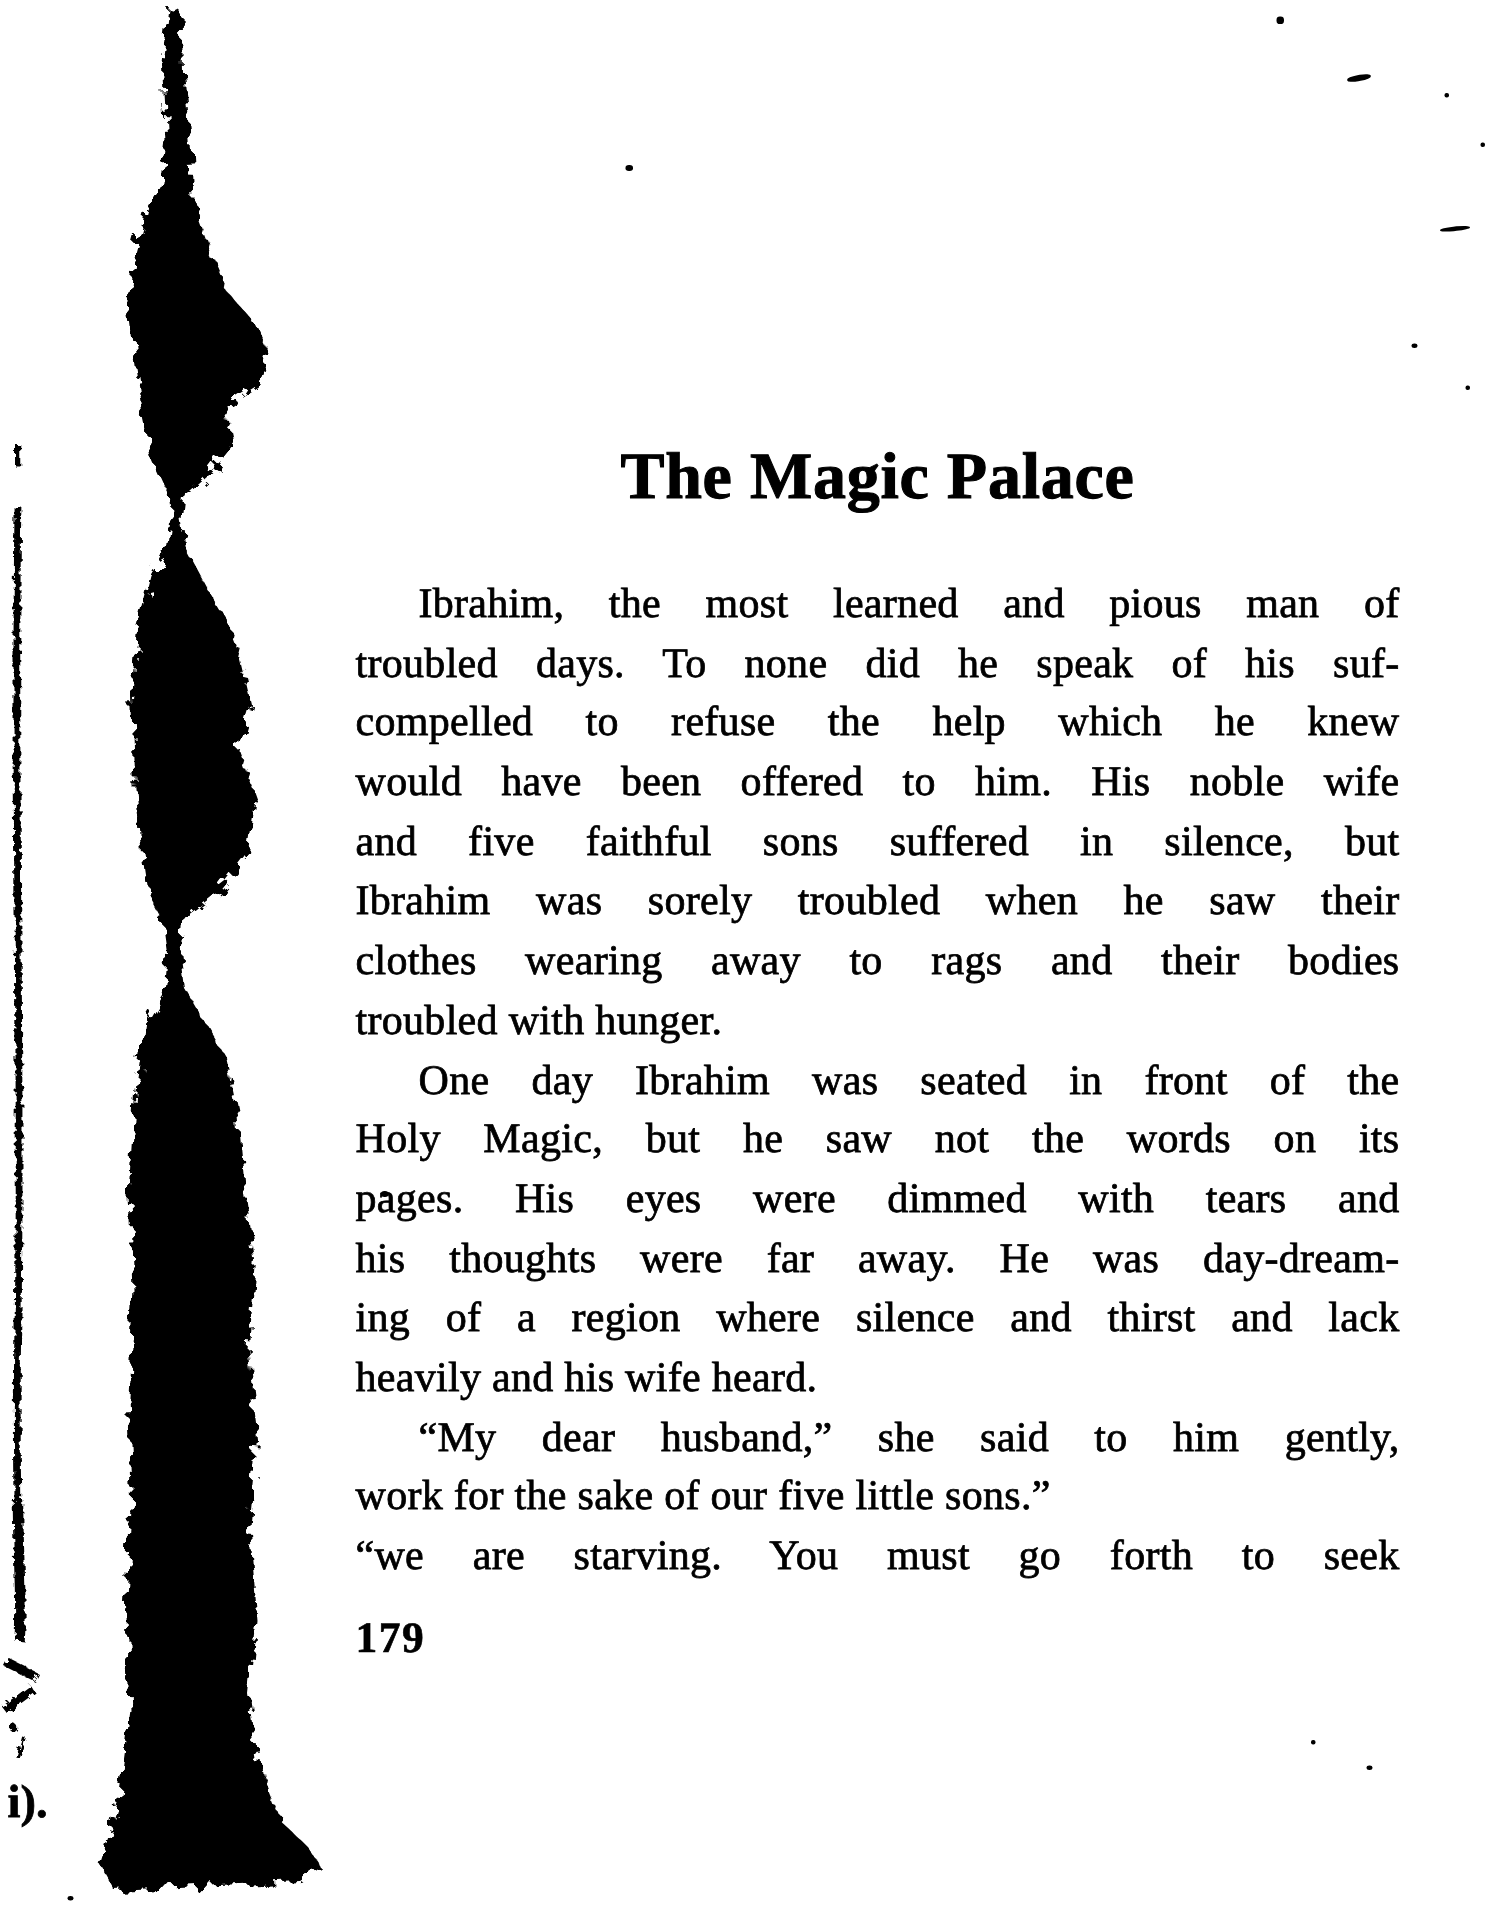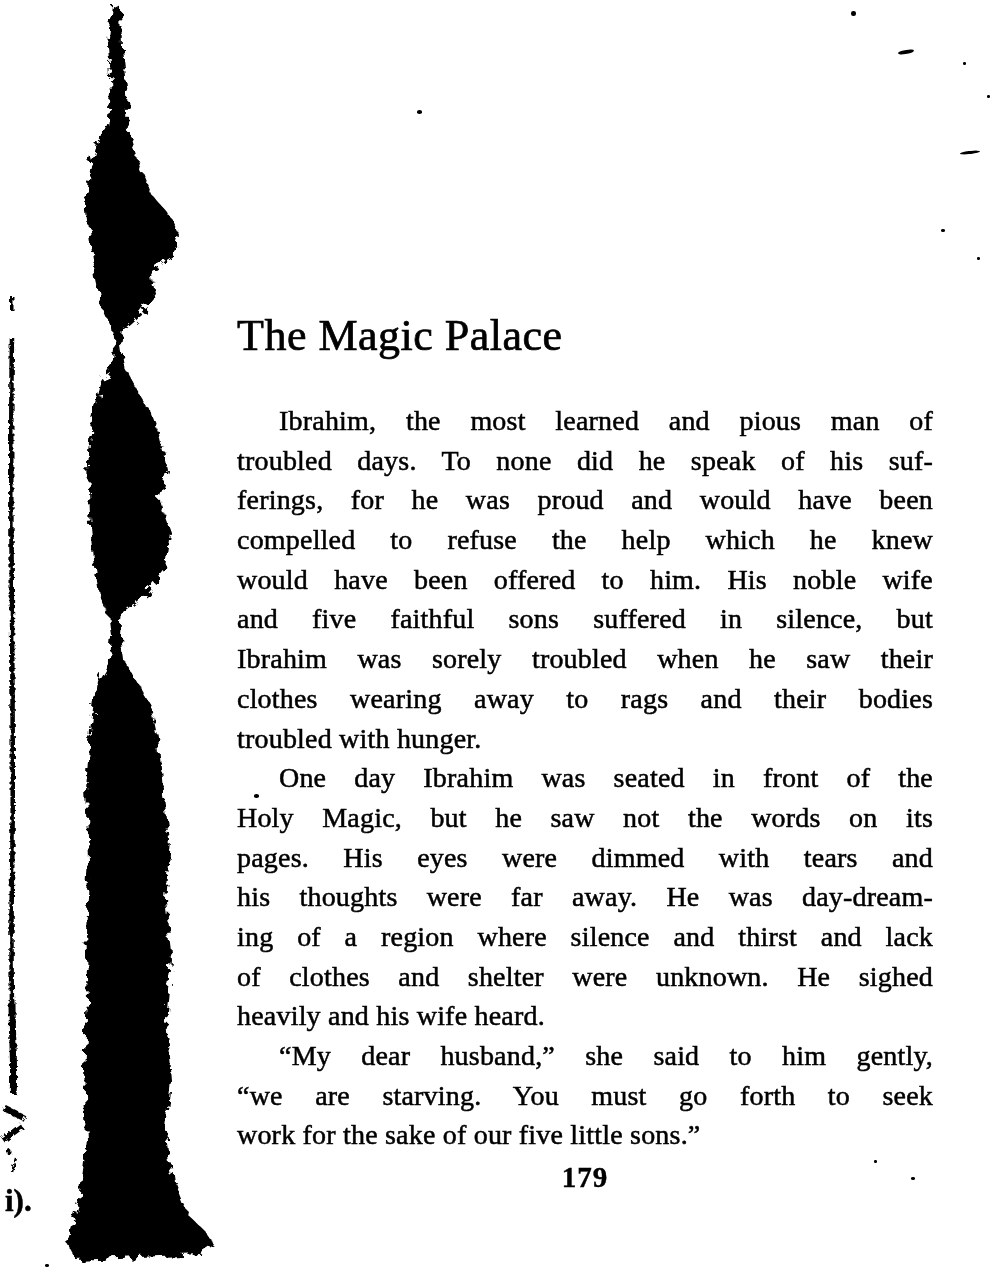--- a/index.html
+++ b/index.html
@@ -4,34 +4,34 @@
 <style>
   html,body{margin:0;padding:0;background:#e8e8e8;}
   .page{
     position:relative;width:1000px;height:1274px;background:#ffffff;
     overflow:hidden;color:#000;
     font-family:"Liberation Serif","DejaVu Serif",serif;
   }
   
   .text-col{position:absolute;left:237px;top:292px;width:696px;}
   .title{
-    font-size:44px;font-weight:normal;text-align:left;line-height:52px;
-    letter-spacing:.5px;margin:18px 0 39px 0;
+    font-size:44px;font-weight:bold;text-align:center;line-height:52px;
+    letter-spacing:.5px;margin:0 0 39px 0;
     -webkit-text-stroke:.7px #000;
   }
   .line{
     font-size:28px;line-height:39.7px;height:39.7px;
     text-align:justify;text-align-last:justify;
     -webkit-text-stroke:.5px #000;
     letter-spacing:.2px;
   }
   .line.last{text-align-last:left;}
   .line.indent{text-indent:42px;}
   .pageno{
-    margin-top:6px;text-align:center;font-size:29px;font-weight:bold;
+    margin-top:18px;font-size:29px;font-weight:bold;
     -webkit-text-stroke:.4px #000;letter-spacing:1px;
   }
   
   .ink-svg{position:absolute;left:0;top:0;}
   .margin-mark{
     position:absolute;left:5px;top:1183px;font-size:31px;font-weight:bold;
     -webkit-text-stroke:.5px #000;
   }
   
   .speck{position:absolute;background:#000;border-radius:45%;}
@@ -107,41 +107,39 @@
 
   <div class="margin-mark">i).</div>
 
   <div class="text-col">
 
     <h1 class="title">The Magic Palace</h1>
 
     <div>
       <div class="line indent">Ibrahim, the most learned and pious man of</div>
       <div class="line">troubled days.  To none did he speak of his suf-</div>
-      <div class="line">ferings, for he was proud and would have been</div>
       <div class="line">compelled to refuse the help which he knew</div>
       <div class="line">would have been offered to him.  His noble wife</div>
       <div class="line">and five faithful sons suffered in silence, but</div>
       <div class="line">Ibrahim was sorely troubled when he saw their</div>
       <div class="line">clothes wearing away to rags and their bodies</div>
       <div class="line last">troubled with hunger.</div>
     </div>
 
     <div>
       <div class="line indent">One day Ibrahim was seated in front of the</div>
       <div class="line">Holy Magic, but he saw not the words on its</div>
       <div class="line">pages.  His eyes were dimmed with tears and</div>
       <div class="line">his thoughts were far away.  He was day-dream-</div>
       <div class="line">ing of a region where silence and thirst and lack</div>
-      <div class="line">of clothes and shelter were unknown.  He sighed</div>
       <div class="line last">heavily and his wife heard.</div>
     </div>
 
     <div>
       <div class="line indent">“My dear husband,” she said to him gently,</div>
+      <div class="line last">work for the sake of our five little sons.”</div>
       <div class="line">“we are starving.  You must go forth to seek</div>
-      <div class="line last">work for the sake of our five little sons.”</div>
     </div>
 
     <div class="pageno">179</div>
   </div>
 
 </div>
 
 </body></html>

